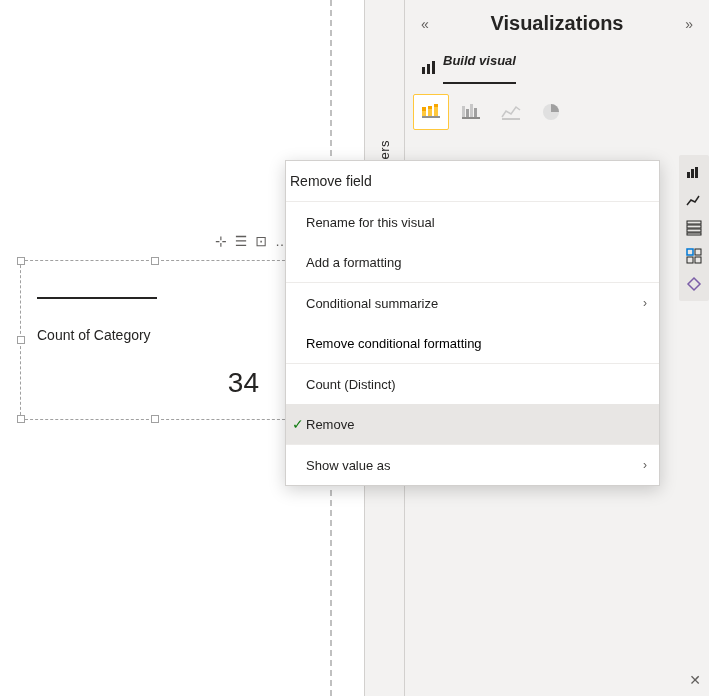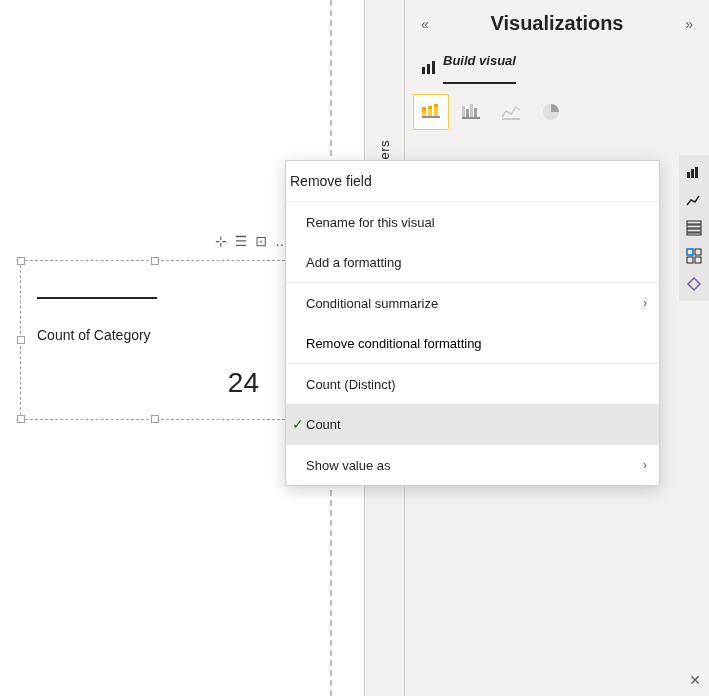--- a/index.html
+++ b/index.html
@@ -316,21 +316,21 @@
     <div class="handle tm"></div>
     <div class="handle tr"></div>
     <div class="handle ml"></div>
     <div class="handle mr"></div>
     <div class="handle bl"></div>
     <div class="handle bm"></div>
     <div class="handle br"></div>
 
     <div class="visual-title">Count of Category</div>
     <div class="visual-underline"></div>
-    <div class="visual-value">24</div>
+    <div class="visual-value">34</div>
   </div>
 </div>
 
 <div class="filter-strip">
   <span class="filter-text">Filters</span>
 </div>
 
 <div class="viz-panel">
   <div class="viz-header">
     <span style="color:#605e5c;font-size:14px;">«</span>
@@ -456,21 +456,21 @@
 
 
 
 
   <div class="menu-item">
     <span>Count (Distinct)</span>
   </div>
 
   <div class="menu-item highlighted">
     <span class="check-mark">✓</span>
-    <span>Count</span>
+    <span>Remove</span>
   </div>
 
   <div class="menu-divider"></div>
 
   <div class="menu-item">
     <span>Show value as</span>
     <span class="arrow-right">›</span>
   </div>
 </div>
 

